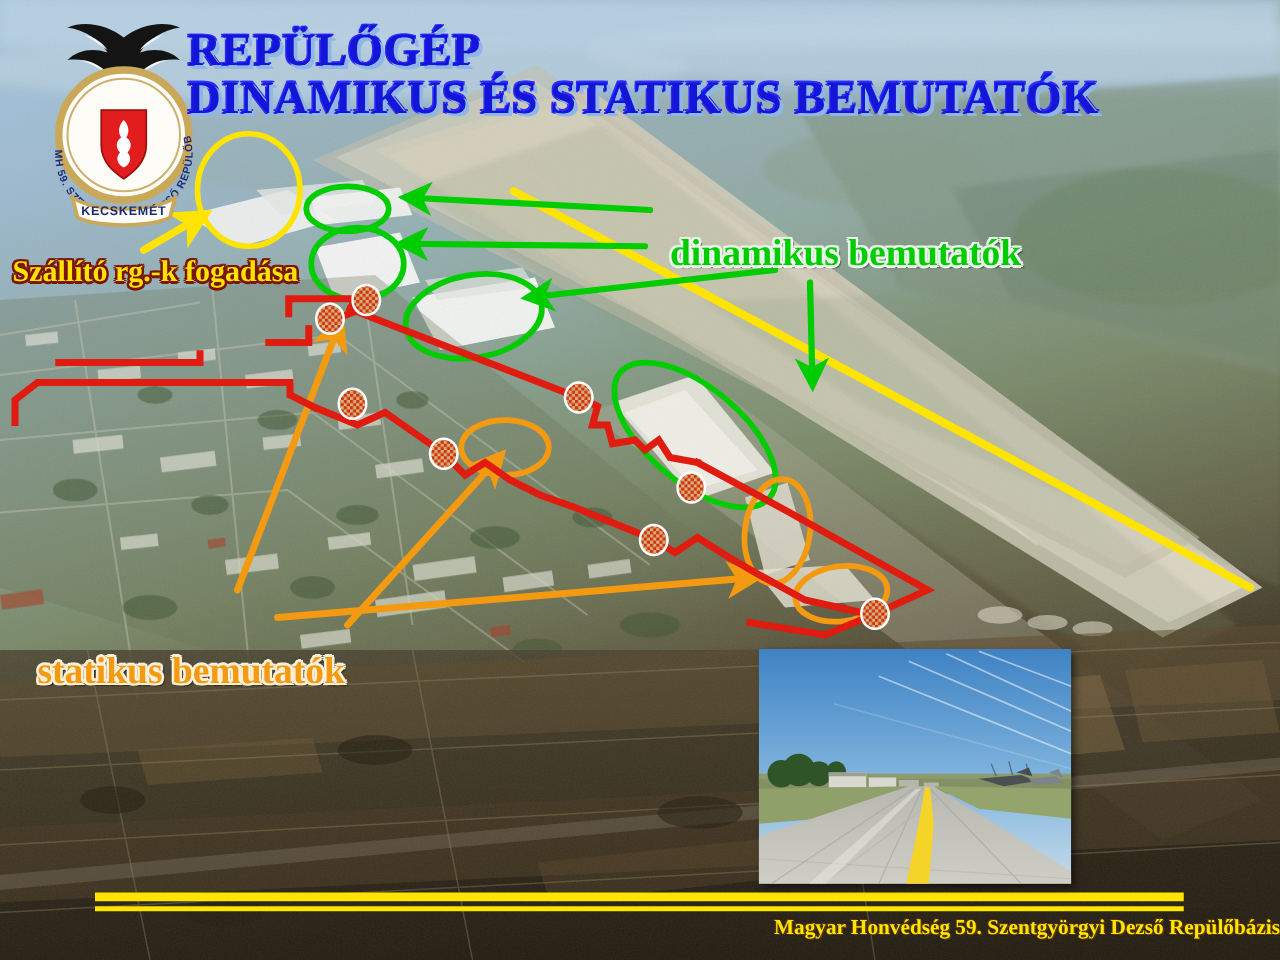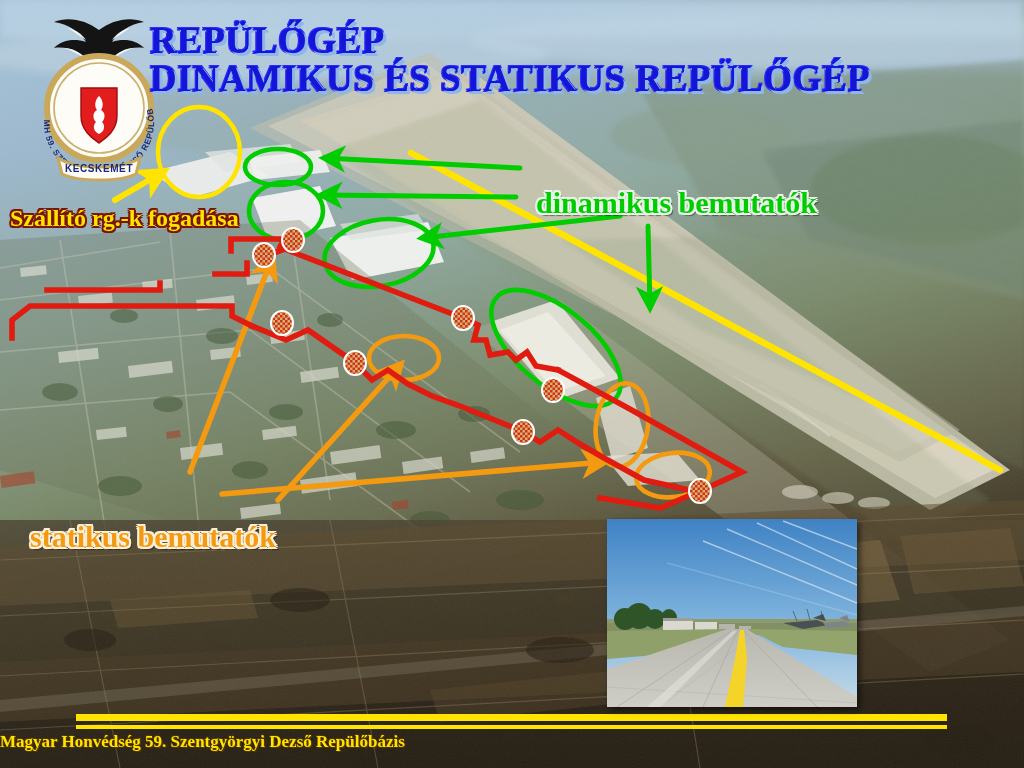--- a/index.html
+++ b/index.html
@@ -51,21 +51,21 @@
     text-shadow:
       -1.6px -1.6px 0 #fdf0da, 1.6px -1.6px 0 #fdf0da,
       -1.6px 1.6px 0 #fdf0da, 1.6px 1.6px 0 #fdf0da,
        0 -2px 0 #fdf0da, 0 2px 0 #fdf0da,
       -2px 0 0 #fdf0da, 2px 0 0 #fdf0da,
        2.5px 2.5px 1px rgba(0,0,0,.45);
   }
 
   
   .footer-text{
-    position:absolute;left:0;top:732px;width:1024px;text-align:left;
+    position:absolute;left:0;top:732px;width:1024px;text-align:right;
     font-family:"Liberation Serif", serif;font-weight:bold;font-size:17px;
     color:#ffe400;pointer-events:none;
     text-shadow:1.2px 1.2px 0 #5a3800, -0.8px -0.8px 0 #5a3800;
   }
 
   
   .inset{
     position:absolute;left:607px;top:519px;width:250px;height:188px;
     box-shadow:3px 3px 6px rgba(0,0,0,.55);
   }
@@ -469,21 +469,21 @@
         <textPath href="#ringArc" startOffset="6%">MH 59. SZENTGYÖRGYI DEZSŐ REPÜLŐBÁZIS</textPath>
       </text>
 
       <path d="M34 146 C52 158 98 158 116 146 L112 162 C96 170 54 170 38 162 Z" fill="#fdfcf7" stroke="#c9a85a" stroke-width="3"></path>
       <text x="75" y="160" text-anchor="middle" font-family="'Liberation Sans', sans-serif" font-size="10" font-weight="bold" fill="#1a2a7a" letter-spacing="0.6">KECSKEMÉT</text>
     </svg>
   </div>
 
   <div class="title-block">
     <div class="title-line t1">REPÜLŐGÉP</div>
-    <div class="title-line t2">DINAMIKUS ÉS STATIKUS REPÜLŐGÉP</div>
+    <div class="title-line t2">DINAMIKUS ÉS STATIKUS BEMUTATÓK</div>
   </div>
 
   <div class="lbl lbl-dyn">dinamikus bemutatók</div>
   <div class="lbl lbl-ship">Szállító rg.-k fogadása</div>
   <div class="lbl lbl-stat">statikus bemutatók</div>
 
   <div class="footer-text">Magyar Honvédség 59. Szentgyörgyi Dezső Repülőbázis</div>
 
 </div>
 

